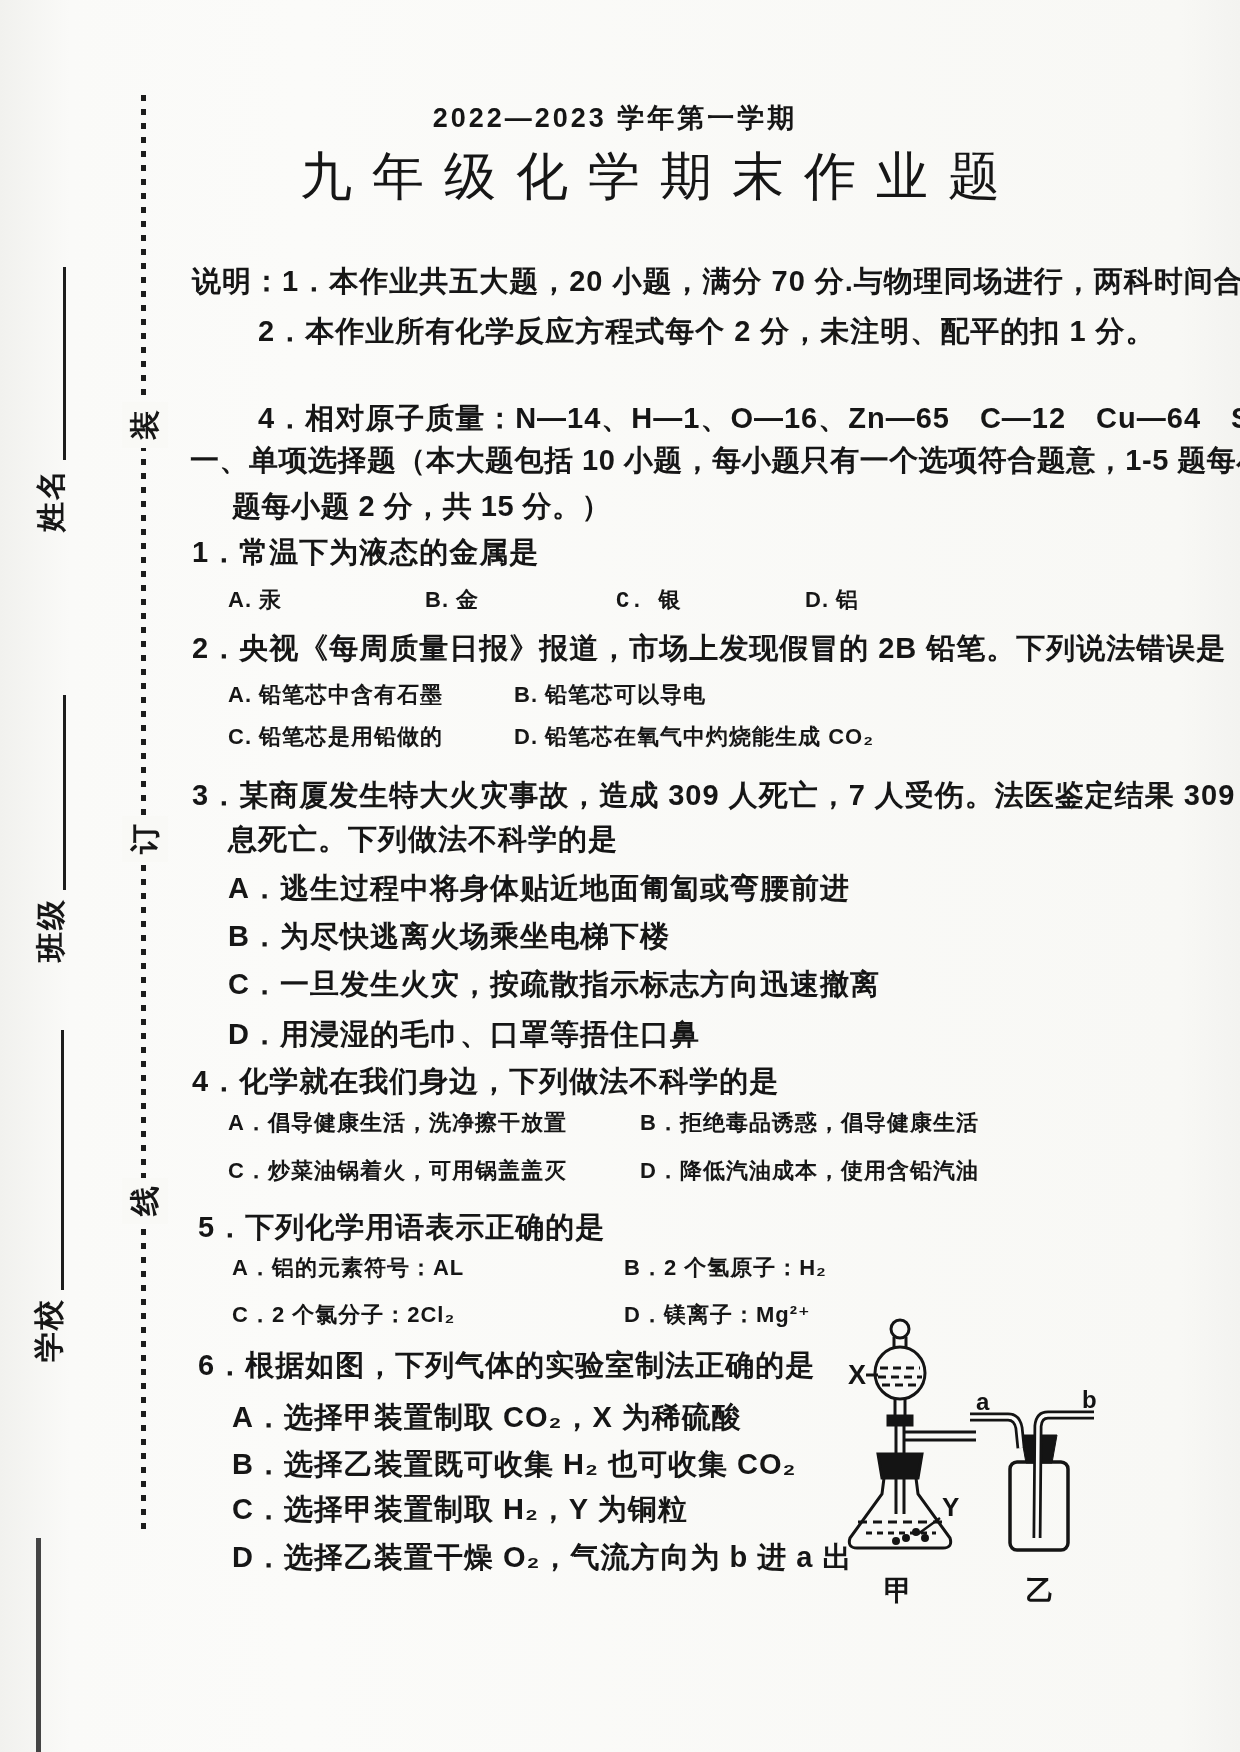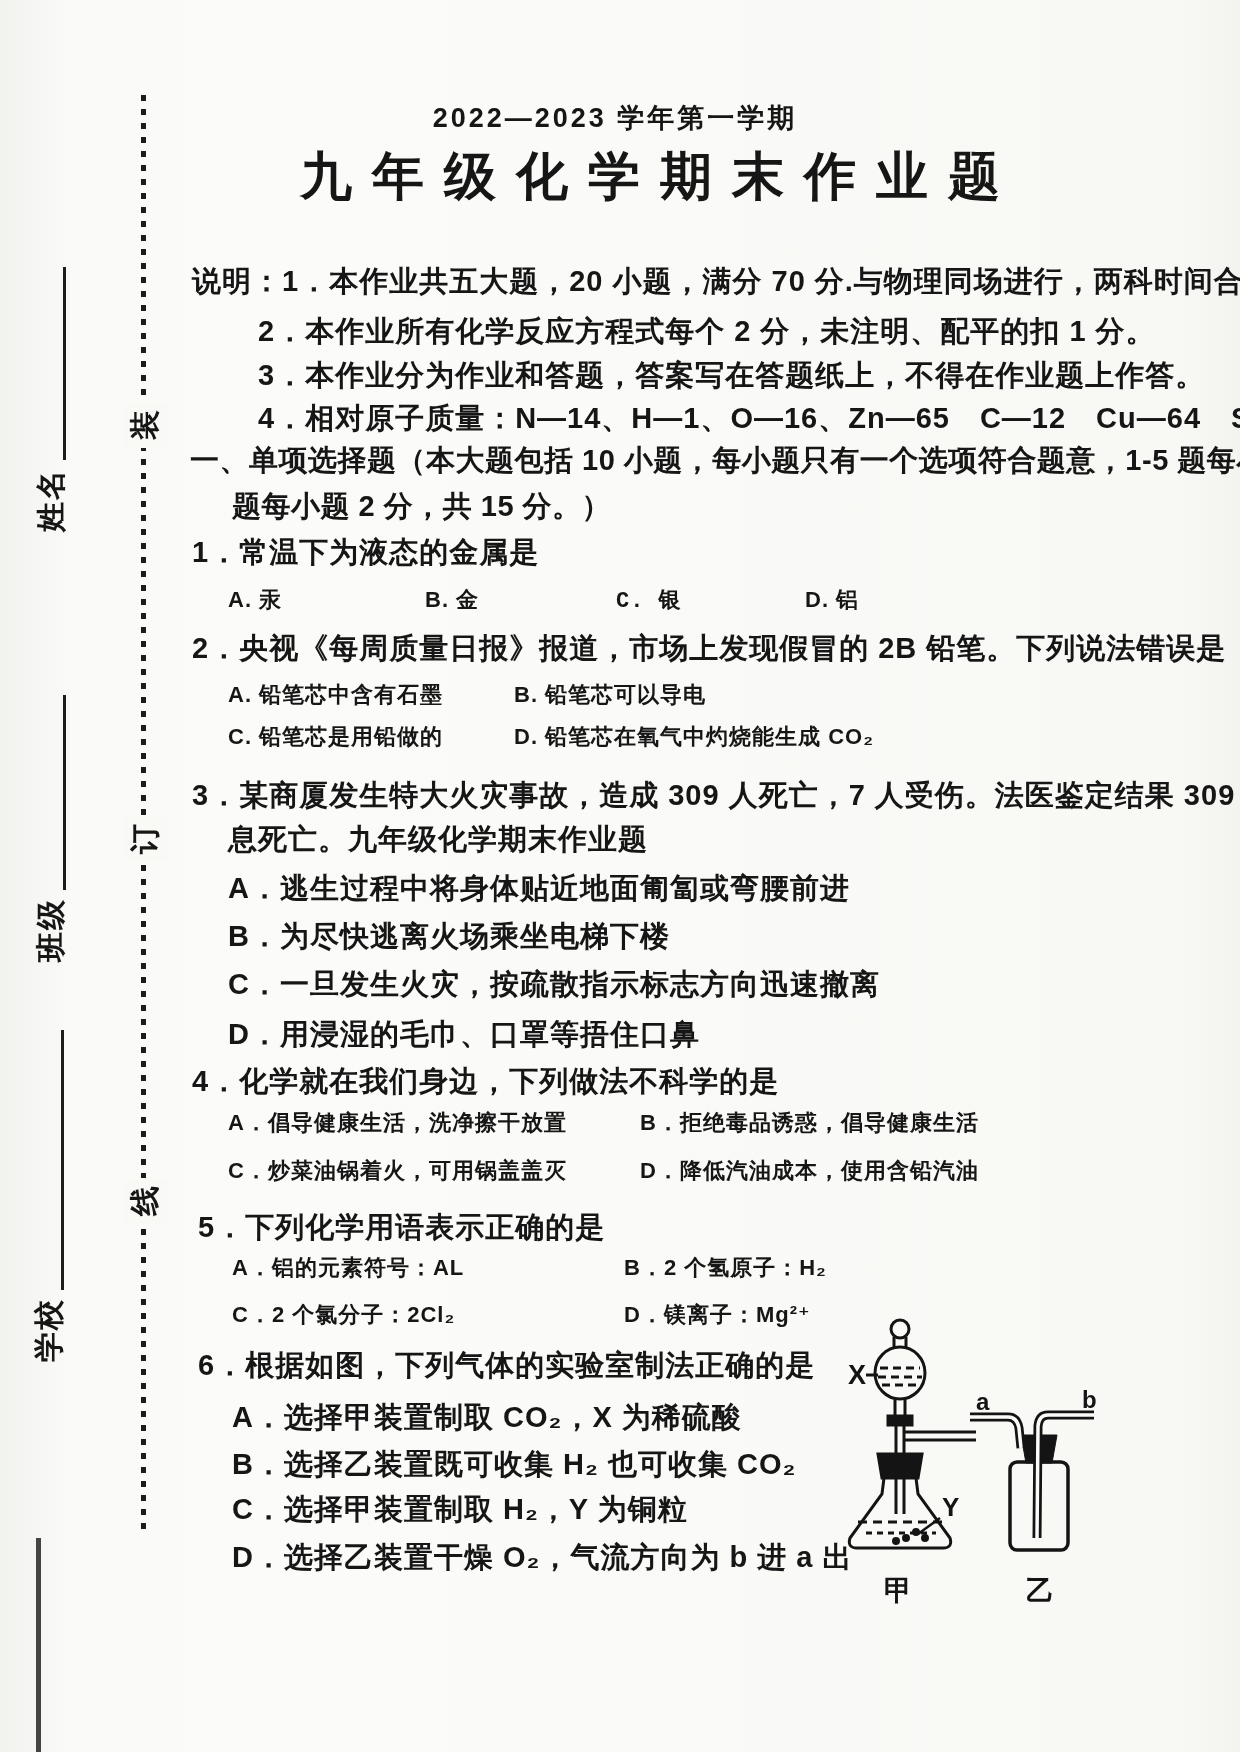--- a/index.html
+++ b/index.html
@@ -5,21 +5,21 @@
   html,body { margin:0; padding:0; background:#d9d9d6; }
   .page {
     position:relative; width:1240px; height:1752px; overflow:hidden;
     background:linear-gradient(90deg,#f1f1ee 0px,#fafaf8 70px,#fbfbf9 300px,#f8f8f5 1180px,#f3f3f0 1240px);
     font-family:"Liberation Sans","DejaVu Sans",sans-serif;
     color:#161616;
   }
   .ln { position:absolute; white-space:nowrap; font-weight:700; font-size:29px; color:#161616; letter-spacing:1px;}
   .seg { position:absolute; white-space:nowrap; font-weight:700; font-size:22px; color:#161616; letter-spacing:1px;}
   .term { font-size:27px; font-weight:700; letter-spacing:3px; }
-  .title { font-size:52px; font-weight:700; letter-spacing:20px; }
+  .title { font-size:52px; font-weight:400; letter-spacing:20px; }
   .heading { font-weight:900; letter-spacing:0.5px; }
   .dotline {
     position:absolute; left:141px; top:95px; width:5px; height:1440px;
     background:repeating-linear-gradient(to bottom,#1c1c1c 0 6px,transparent 6px 14px);
   }
   .bindchar {
     position:absolute; left:122px; width:46px; height:46px;
     transform:rotate(-90deg);
     background:#f9f9f6;
     font-size:30px; font-weight:700;
@@ -64,40 +64,39 @@
     <span class="blank"></span>
   </div>
 
   <div class="artifact"></div>
 
   <div class="ln term" style="left:270px; top:100px; width:690px; text-align:center;">2022—2023 学年第一学期</div>
   <div class="ln title" style="left:300px; top:142px;">九年级化学期末作业题</div>
 
   <div class="ln" style="left:192px; top:262px;">说明：1．本作业共五大题，20 小题，满分 70 分.与物理同场进行，两科时间合计 150 分钟</div>
   <div class="ln" style="left:258px; top:312px;">2．本作业所有化学反应方程式每个 2 分，未注明、配平的扣 1 分。</div>
-  <div class="ln" style="left:258px; top:356px;">3．本作业分为作业和答题，答案写在答题纸上，不得在作业题上作答。</div>
   <div class="ln" style="left:258px; top:399px;">4．相对原子质量：N—14、H—1、O—16、Zn—65　C—12　Cu—64　S—32　Cl—35</div>
 
   <div class="ln heading" style="left:190px; top:441px;">一、单项选择题（本大题包括 10 小题，每小题只有一个选项符合题意，1-5 题每小题 1 分，6-</div>
   <div class="ln heading" style="left:232px; top:487px;">题每小题 2 分，共 15 分。）</div>
 
   <div class="ln" style="left:192px; top:533px;">1．常温下为液态的金属是</div>
   <span class="seg" style="left:228px; top:585px;">A. 汞</span>
   <span class="seg" style="left:425px; top:585px;">B. 金</span>
   <span class="seg" style="left:616px; top:585px;font-family:Liberation Mono, monospace;">C. 银</span>
   <span class="seg" style="left:805px; top:585px;">D. 铝</span>
 
   <div class="ln" style="left:192px; top:629px;">2．央视《每周质量日报》报道，市场上发现假冒的 2B 铅笔。下列说法错误是</div>
   <span class="seg" style="left:228px; top:680px;">A. 铅笔芯中含有石墨</span>
   <span class="seg" style="left:514px; top:680px;">B. 铅笔芯可以导电</span>
   <span class="seg" style="left:228px; top:722px;">C. 铅笔芯是用铅做的</span>
   <span class="seg" style="left:514px; top:722px;">D. 铅笔芯在氧气中灼烧能生成 CO₂</span>
 
   <div class="ln" style="left:192px; top:776px;">3．某商厦发生特大火灾事故，造成 309 人死亡，7 人受伤。法医鉴定结果 309 人均为中毒窒</div>
-  <div class="ln" style="left:228px; top:820px;">息死亡。九年级化学期末作业题</div>
+  <div class="ln" style="left:228px; top:820px;">息死亡。下列做法不科学的是</div>
   <div class="ln" style="left:228px; top:869px;">A．逃生过程中将身体贴近地面匍匐或弯腰前进</div>
   <div class="ln" style="left:228px; top:917px;">B．为尽快逃离火场乘坐电梯下楼</div>
   <div class="ln" style="left:228px; top:965px;">C．一旦发生火灾，按疏散指示标志方向迅速撤离</div>
   <div class="ln" style="left:228px; top:1015px;">D．用浸湿的毛巾、口罩等捂住口鼻</div>
 
   <div class="ln" style="left:192px; top:1062px;">4．化学就在我们身边，下列做法不科学的是</div>
   <span class="seg" style="left:228px; top:1108px;">A．倡导健康生活，洗净擦干放置</span>
   <span class="seg" style="left:640px; top:1108px;">B．拒绝毒品诱惑，倡导健康生活</span>
   <span class="seg" style="left:228px; top:1156px;">C．炒菜油锅着火，可用锅盖盖灭</span>
   <span class="seg" style="left:640px; top:1156px;">D．降低汽油成本，使用含铅汽油</span>

